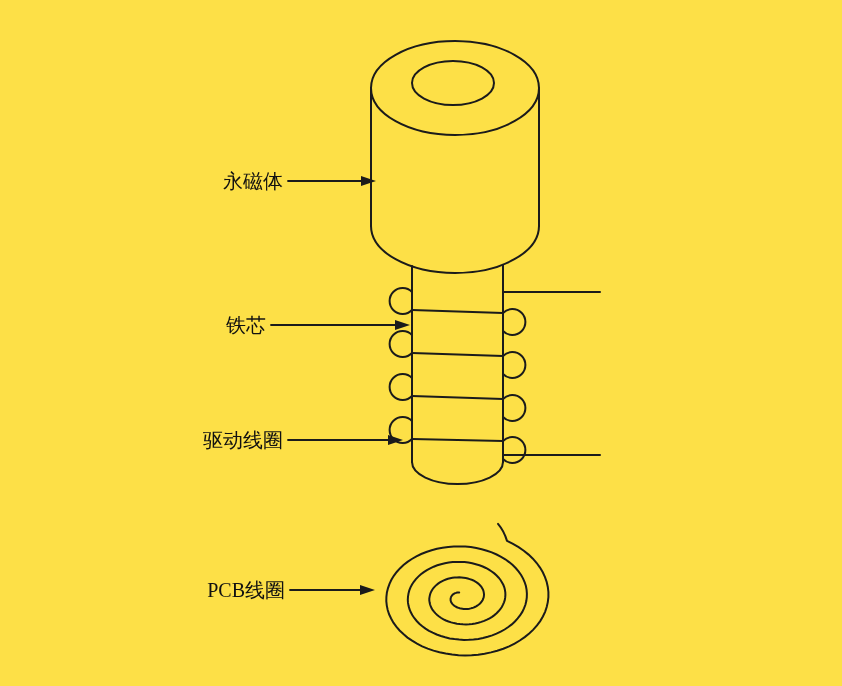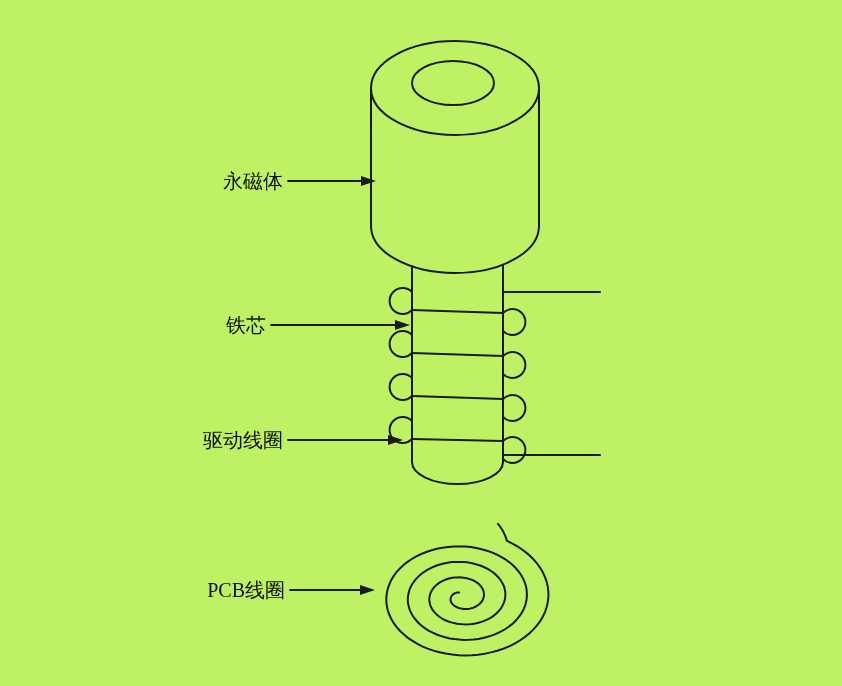--- a/index.html
+++ b/index.html
@@ -1,16 +1,16 @@
 <!DOCTYPE html>
 <html><head>
 <meta charset="utf-8">
 <style>
   html,body{margin:0;padding:0;background:#ffffff;}
-  .canvas{position:relative;width:842px;height:686px;background:#bef264;overflow:hidden;
+  .canvas{position:relative;width:842px;height:686px;background:#fde047;overflow:hidden;
           font-family:"Liberation Serif","DejaVu Serif",serif;}
   svg{display:block;}
   .stroke{fill:none;stroke:#1b1b1b;stroke-width:2;stroke-linecap:round;}
   .thin{stroke-width:1.8;}
   .arrowhead{fill:#1b1b1b;stroke:none;}
   text.label{font-family:"Liberation Serif","DejaVu Serif",serif;font-size:20px;fill:#111111;}
 </style>
 </head>
 <body>
 

